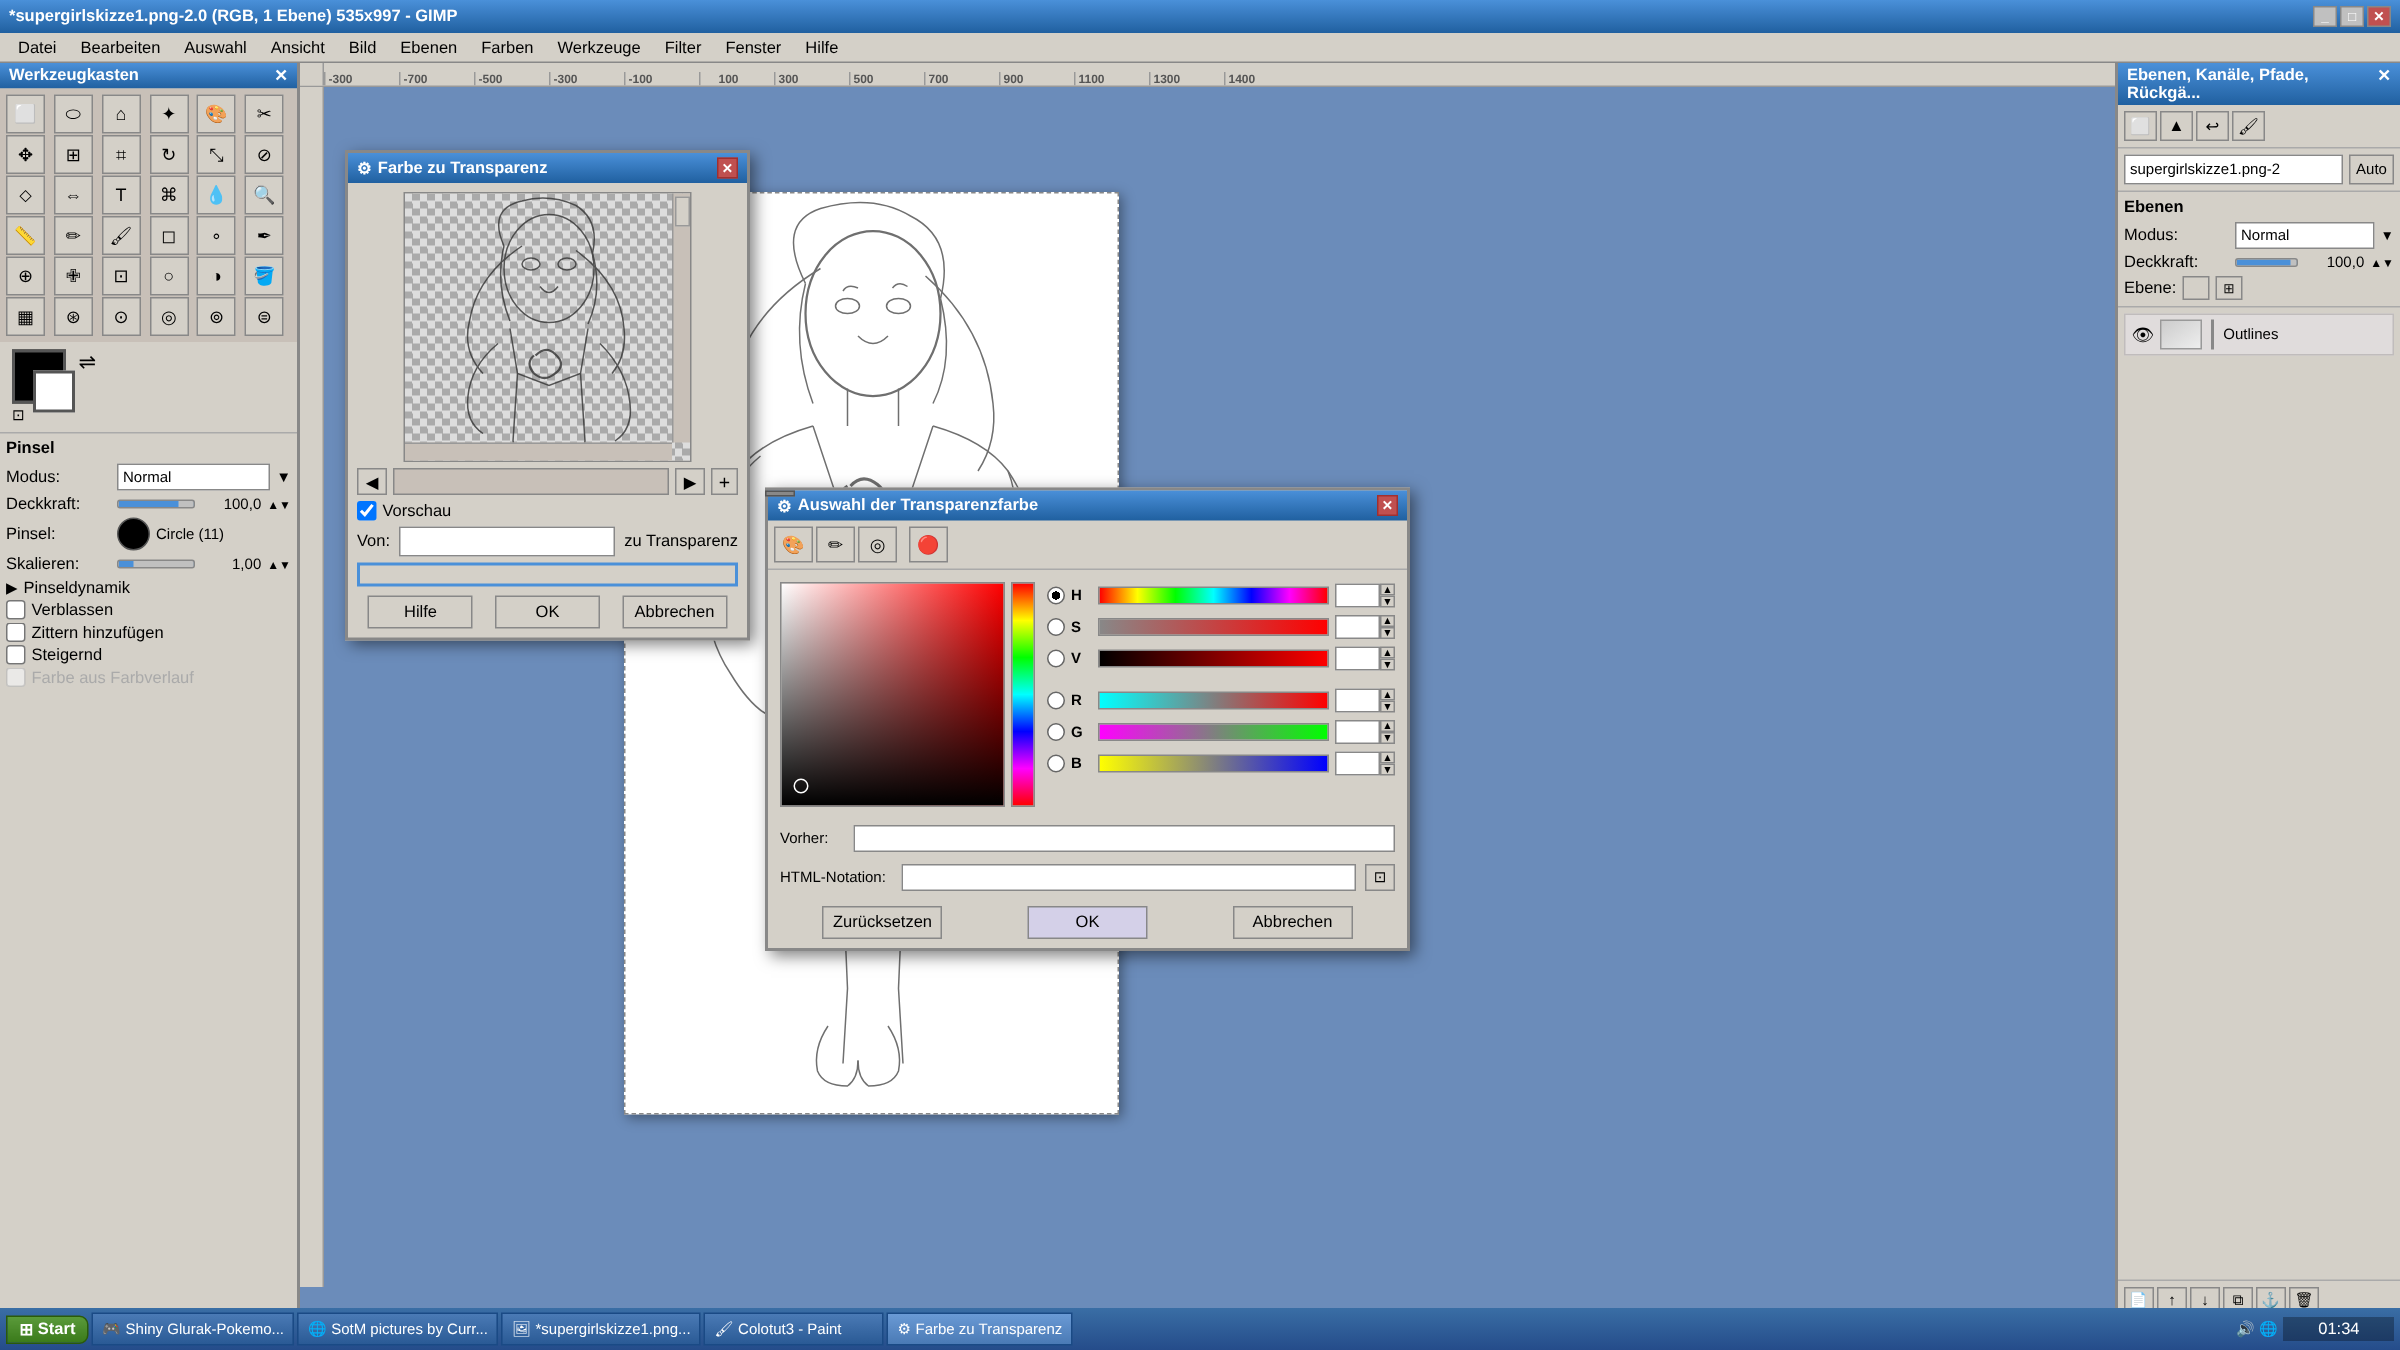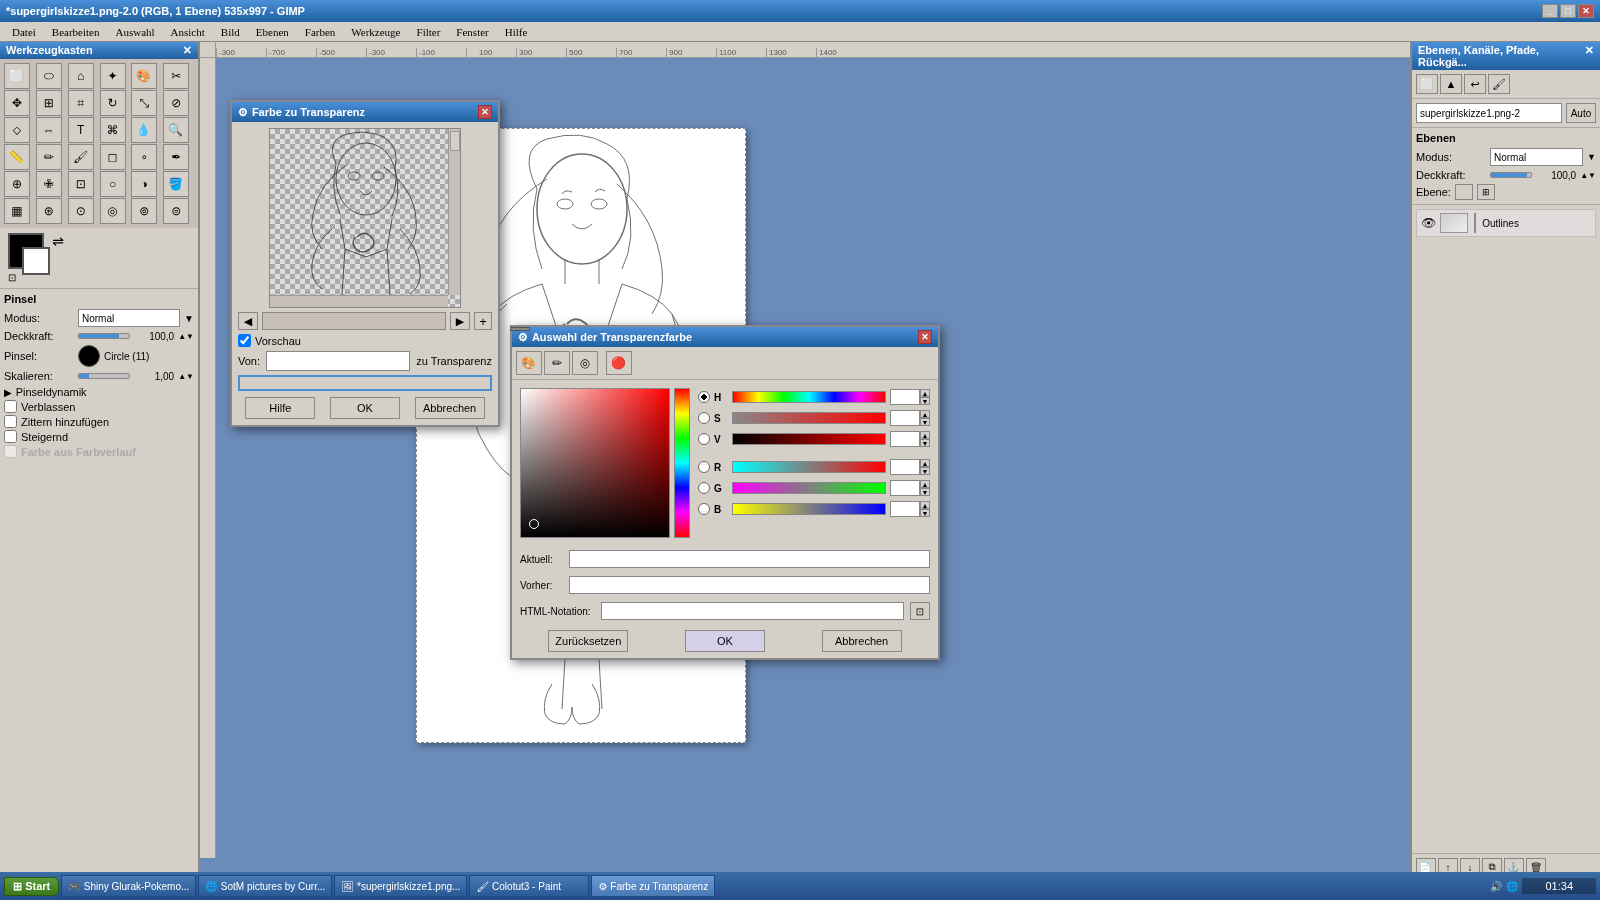--- a/index.html
+++ b/index.html
@@ -48,21 +48,20 @@
       height: 20px;
       display: flex;
       align-items: center;
       padding: 0 4px;
       border-bottom: 1px solid #888;
     }
     .menu-item {
       padding: 2px 8px;
       font-size: 11px;
       cursor: pointer;
-      font-family: Liberation Serif, serif;
     }
 
     
     .main-container {
       display: flex;
       height: calc(900px - 62px);
     }
 
     
     .toolbox {
@@ -704,28 +703,28 @@
         <span>Zittern hinzufügen</span>
       </div>
 
       <div class="checkbox-row">
         <input type="checkbox" style="">
         <span>Steigernd</span>
       </div>
 
       <div class="checkbox-row">
         <input type="checkbox" disabled="" style="">
-        <span style="color:#aaa;font-weight:bold;">Farbe aus Farbverlauf</span>
+        <span style="color:#aaa;">Farbe aus Farbverlauf</span>
       </div>
     </div>
   </div>
 
   <div class="main-canvas-wrapper">
 
-    <div style="position:absolute;top:0;left:0;right:0;height:16px;background:#d4d0c8;border-bottom:1px solid #999;z-index:5;display:flex;align-items:flex-end;">
+    <div style="position:absolute;top:0;left:0;right:0;height:16px;background:#d4d0c8;border-bottom:1px solid #999;z-index:5;display:flex;align-items:flex-end;font-weight:bold;">
       <div style="width:16px;height:16px;background:#d4d0c8;border-right:1px solid #999;flex-shrink:0;"></div>
       <div style="flex:1;display:flex;overflow:hidden;">
         <span style="font-size:8px;color:#555;padding:0 2px;width:50px;border-left:1px solid #999;">-300</span>
         <span style="font-size:8px;color:#555;padding:0 2px;width:50px;border-left:1px solid #999;">-700</span>
         <span style="font-size:8px;color:#555;padding:0 2px;width:50px;border-left:1px solid #999;">-500</span>
         <span style="font-size:8px;color:#555;padding:0 2px;width:50px;border-left:1px solid #999;">-300</span>
         <span style="font-size:8px;color:#555;padding:0 2px;width:50px;border-left:1px solid #999;">-100</span>
         <span style="font-size:8px;color:#555;padding:0 12px;width:50px;border-left:1px solid #999;">100</span>
         <span style="font-size:8px;color:#555;padding:0 2px;width:50px;border-left:1px solid #999;">300</span>
         <span style="font-size:8px;color:#555;padding:0 2px;width:50px;border-left:1px solid #999;">500</span>
@@ -1041,24 +1040,20 @@
           <div class="color-spinner">
             <div class="spin-btn">▲</div>
             <div class="spin-btn">▼</div>
           </div>
         </div>
       </div>
     </div>
   </div>
 
   <div class="color-swatch-row">
-    <span class="color-swatch-label">Aktuell:</span>
-    <div class="color-swatch-box" style="background:white;"></div>
-  </div>
-  <div class="color-swatch-row">
     <span class="color-swatch-label">Vorher:</span>
     <div class="color-swatch-box" style="background:white;"></div>
   </div>
 
   <div class="html-notation-row">
     <span class="html-notation-label">HTML-Notation:</span>
     <input type="text" class="html-notation-input" style="">
     <button class="html-notation-btn">⊡</button>
   </div>
 

